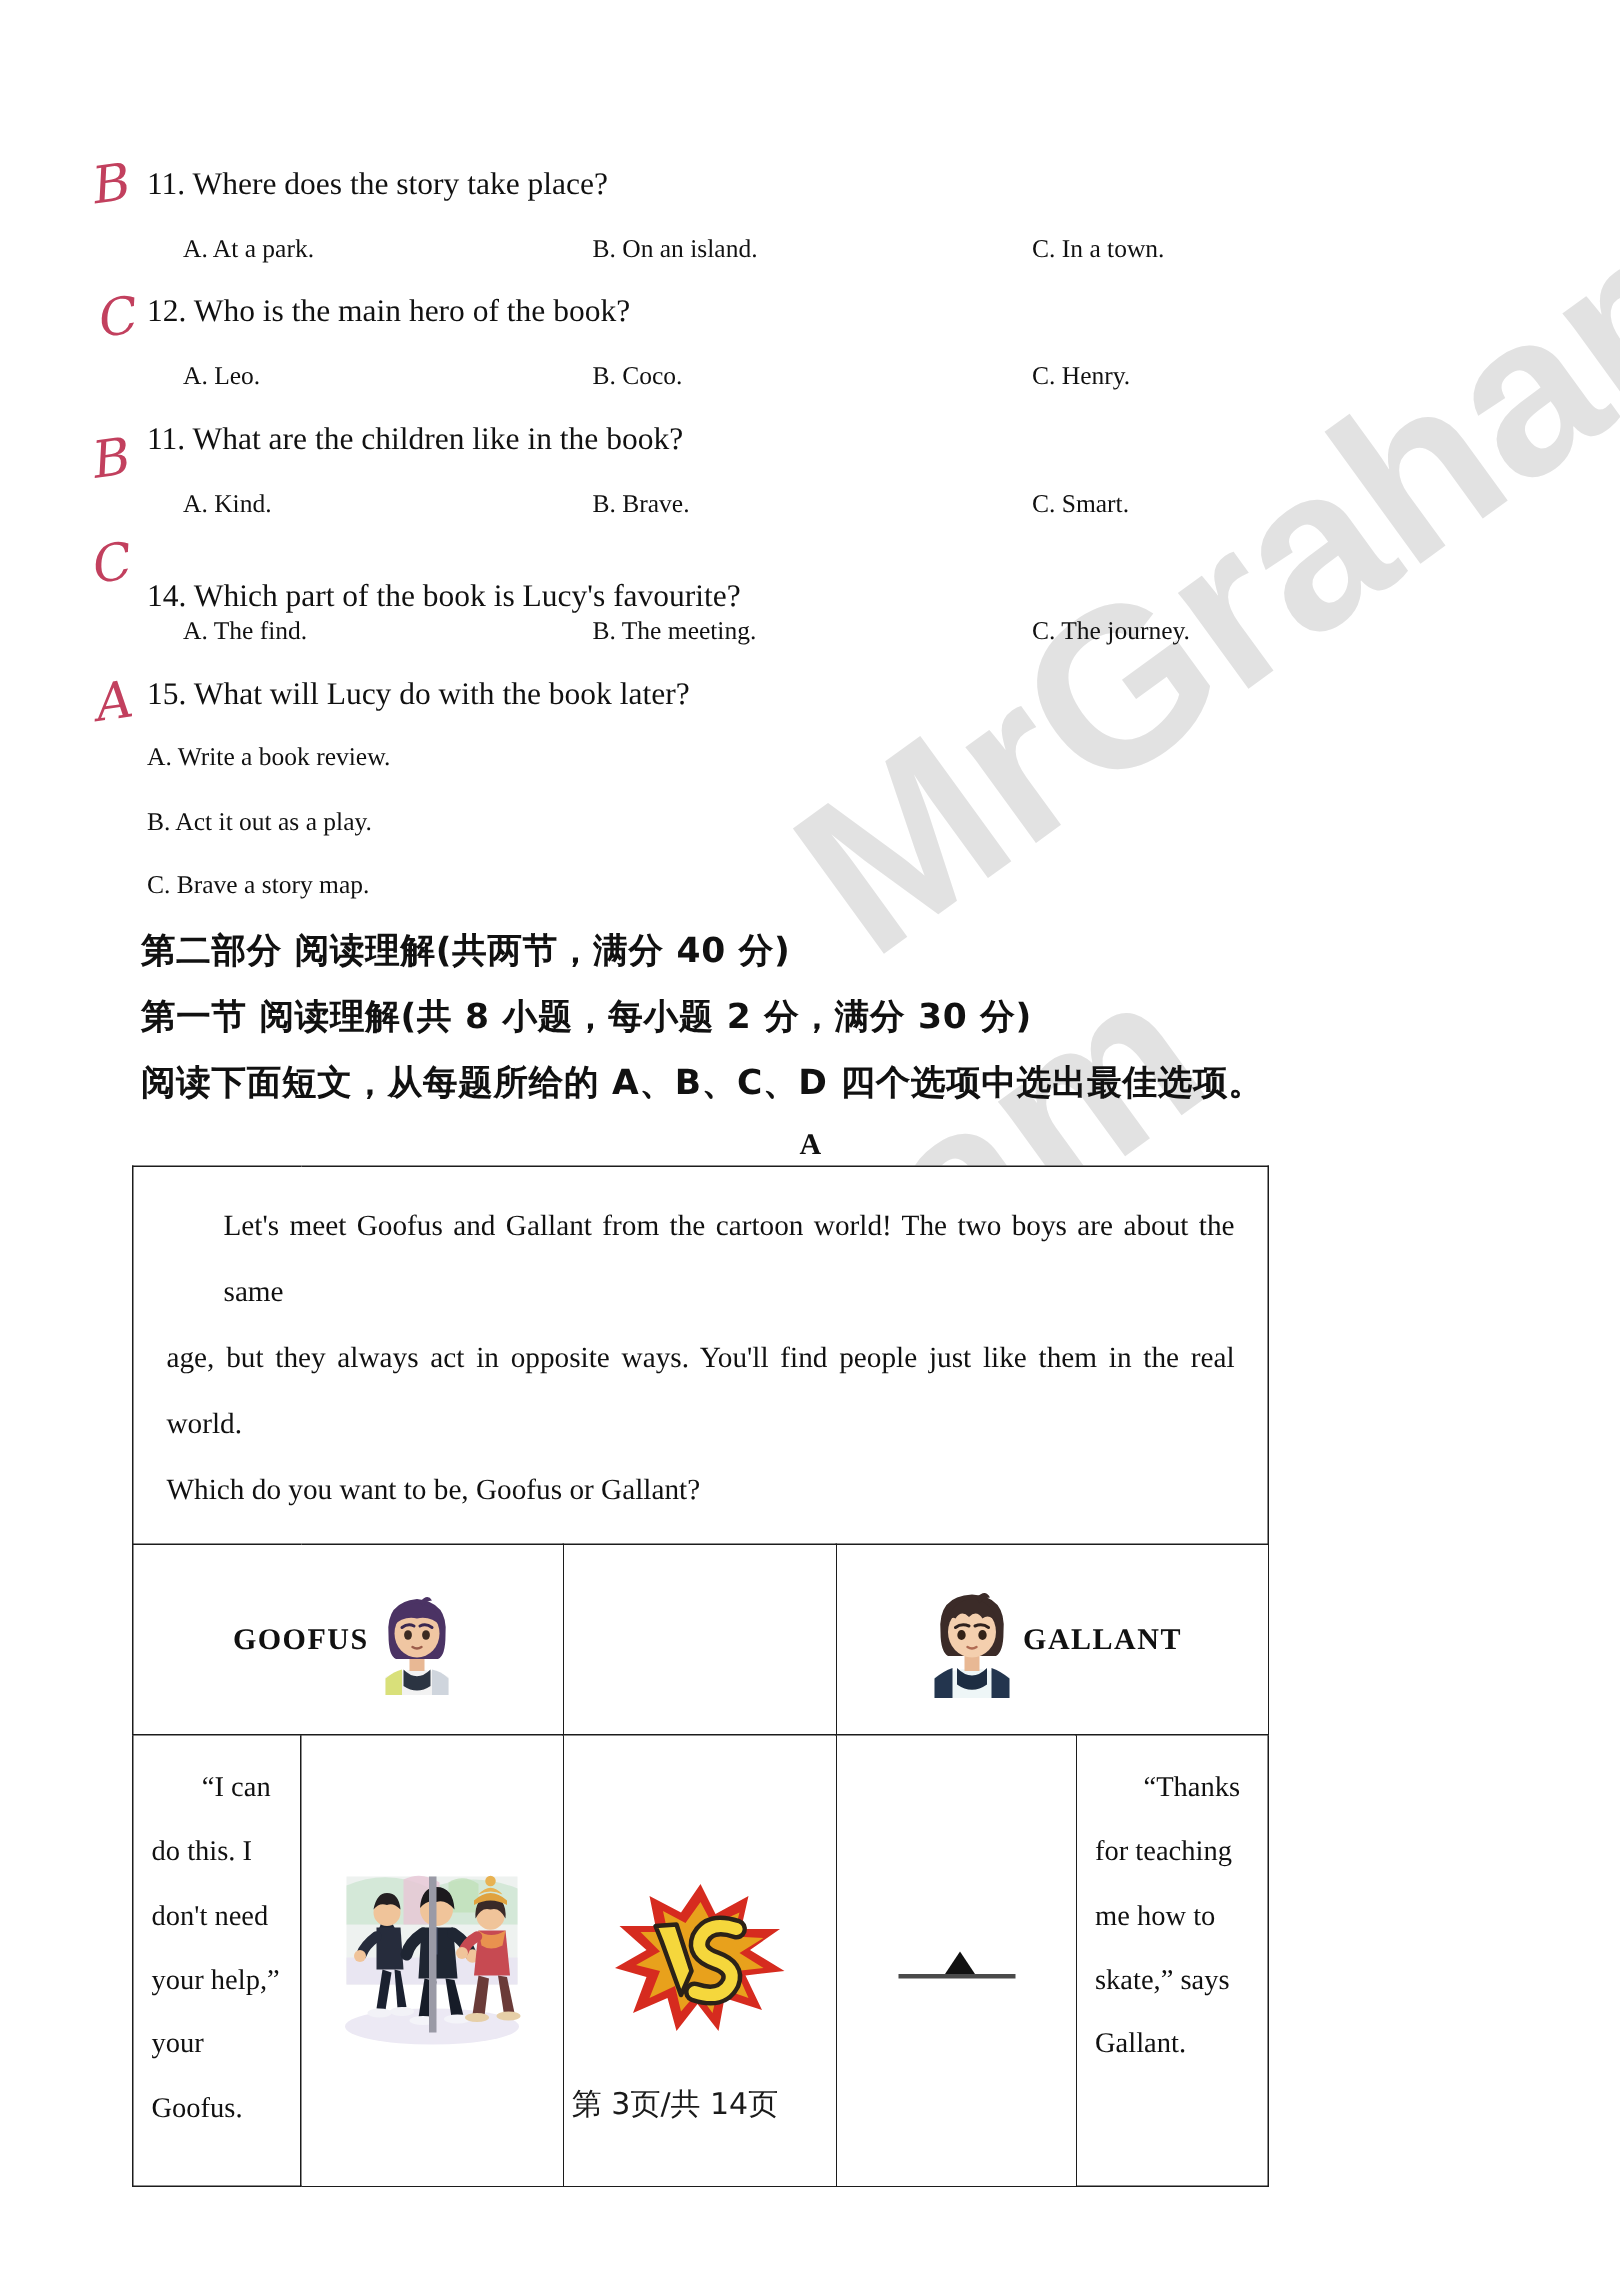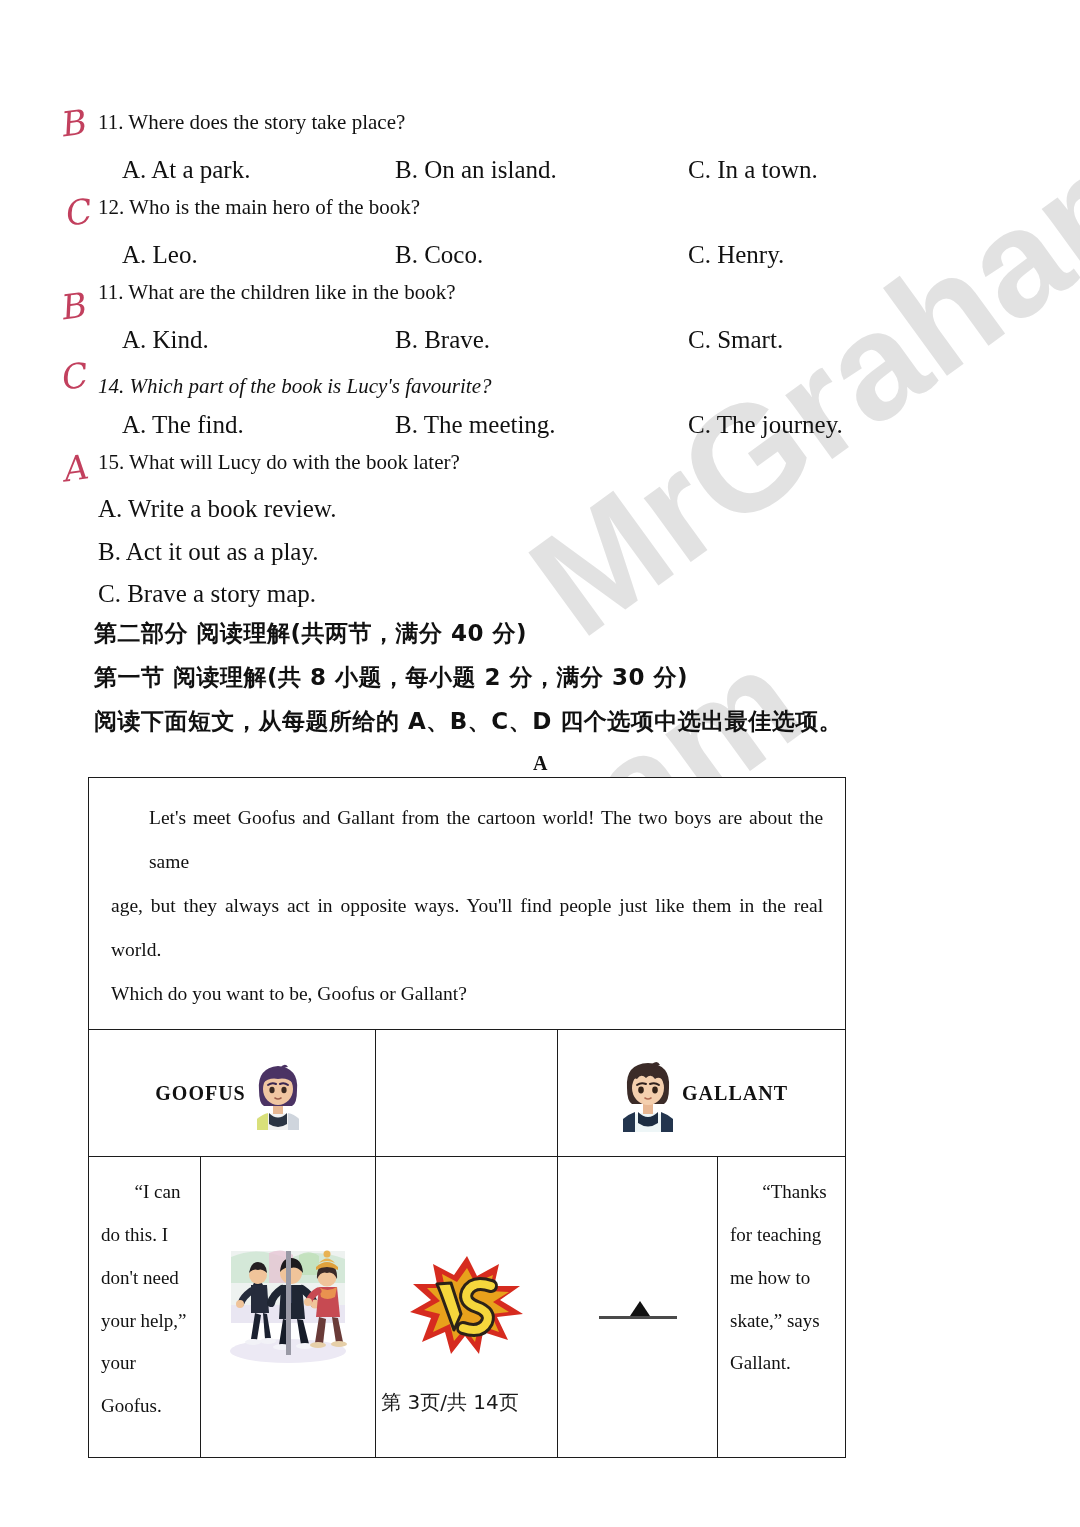--- a/index.html
+++ b/index.html
@@ -68,21 +68,21 @@
     font-style: italic;
     font-weight: 400;
     font-size: 34px;
     color: #c2405e;
     transform: rotate(-8deg);
     letter-spacing: 0;
   }
 
   .opt-row {
     position: absolute;
-    font-size: 25px;
+    font-size: 17px;
     white-space: nowrap;
   }
 
   
   .cn-head {
     position: absolute;
     font-family: "DejaVu Sans", "Liberation Sans", sans-serif;
     font-weight: 700;
     font-size: 23px;
     white-space: nowrap;
@@ -222,21 +222,21 @@
   <div class="qblock">
     <div class="mark" style="left:62px; top:286px;">B</div>
     <div class="qline" style="position:absolute; left:98px; top:282px;">11. What are the children like in the book?</div>
     <div class="opt-row" style="left:122px; top:326px;">A. Kind.</div>
     <div class="opt-row" style="left:395px; top:326px;">B. Brave.</div>
     <div class="opt-row" style="left:688px; top:326px;">C. Smart.</div>
   </div>
 
   <div class="qblock">
     <div class="mark" style="left:62px; top:356px;">C</div>
-    <div class="qline" style="position:absolute; left:98px; top:376px;font-style:italic;">14. Which part of the book is Lucy's favourite?</div>
+    <div class="qline" style="position:absolute; left:98px; top:387px;">14. Which part of the book is Lucy's favourite?</div>
     <div class="opt-row" style="left:122px; top:411px;">A. The find.</div>
     <div class="opt-row" style="left:395px; top:411px;">B. The meeting.</div>
     <div class="opt-row" style="left:688px; top:411px;">C. The journey.</div>
   </div>
 
   <div class="qblock">
     <div class="mark" style="left:64px; top:448px;">A</div>
     <div class="qline" style="position:absolute; left:98px; top:452px;">15. What will Lucy do with the book later?</div>
     <div class="opt-row" style="left:98px; top:495px;">A. Write a book review.</div>
     <div class="opt-row" style="left:98px; top:538px;">B. Act it out as a play.</div>

